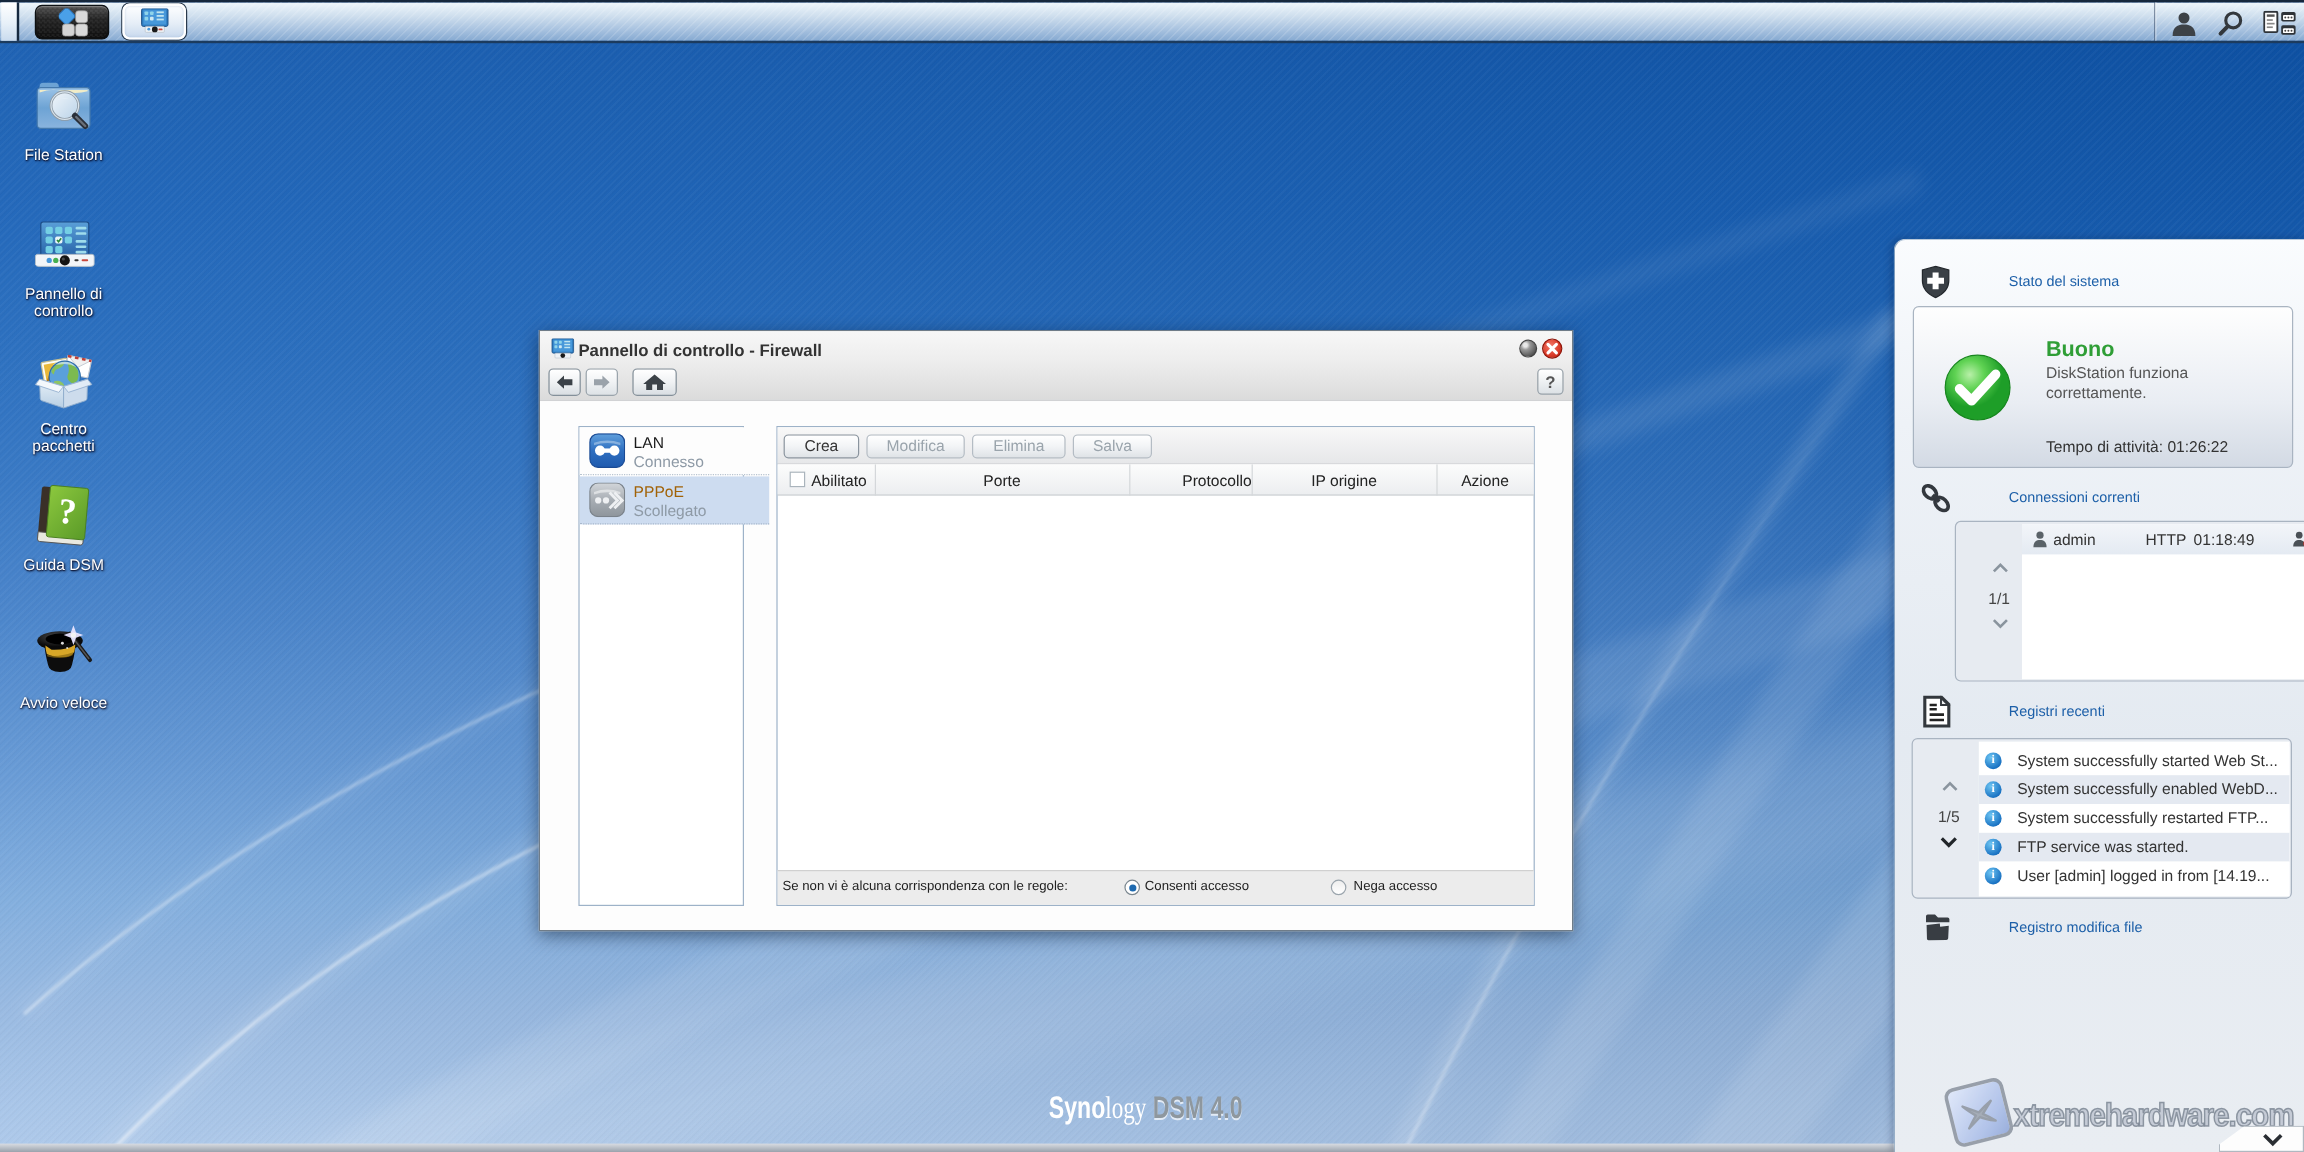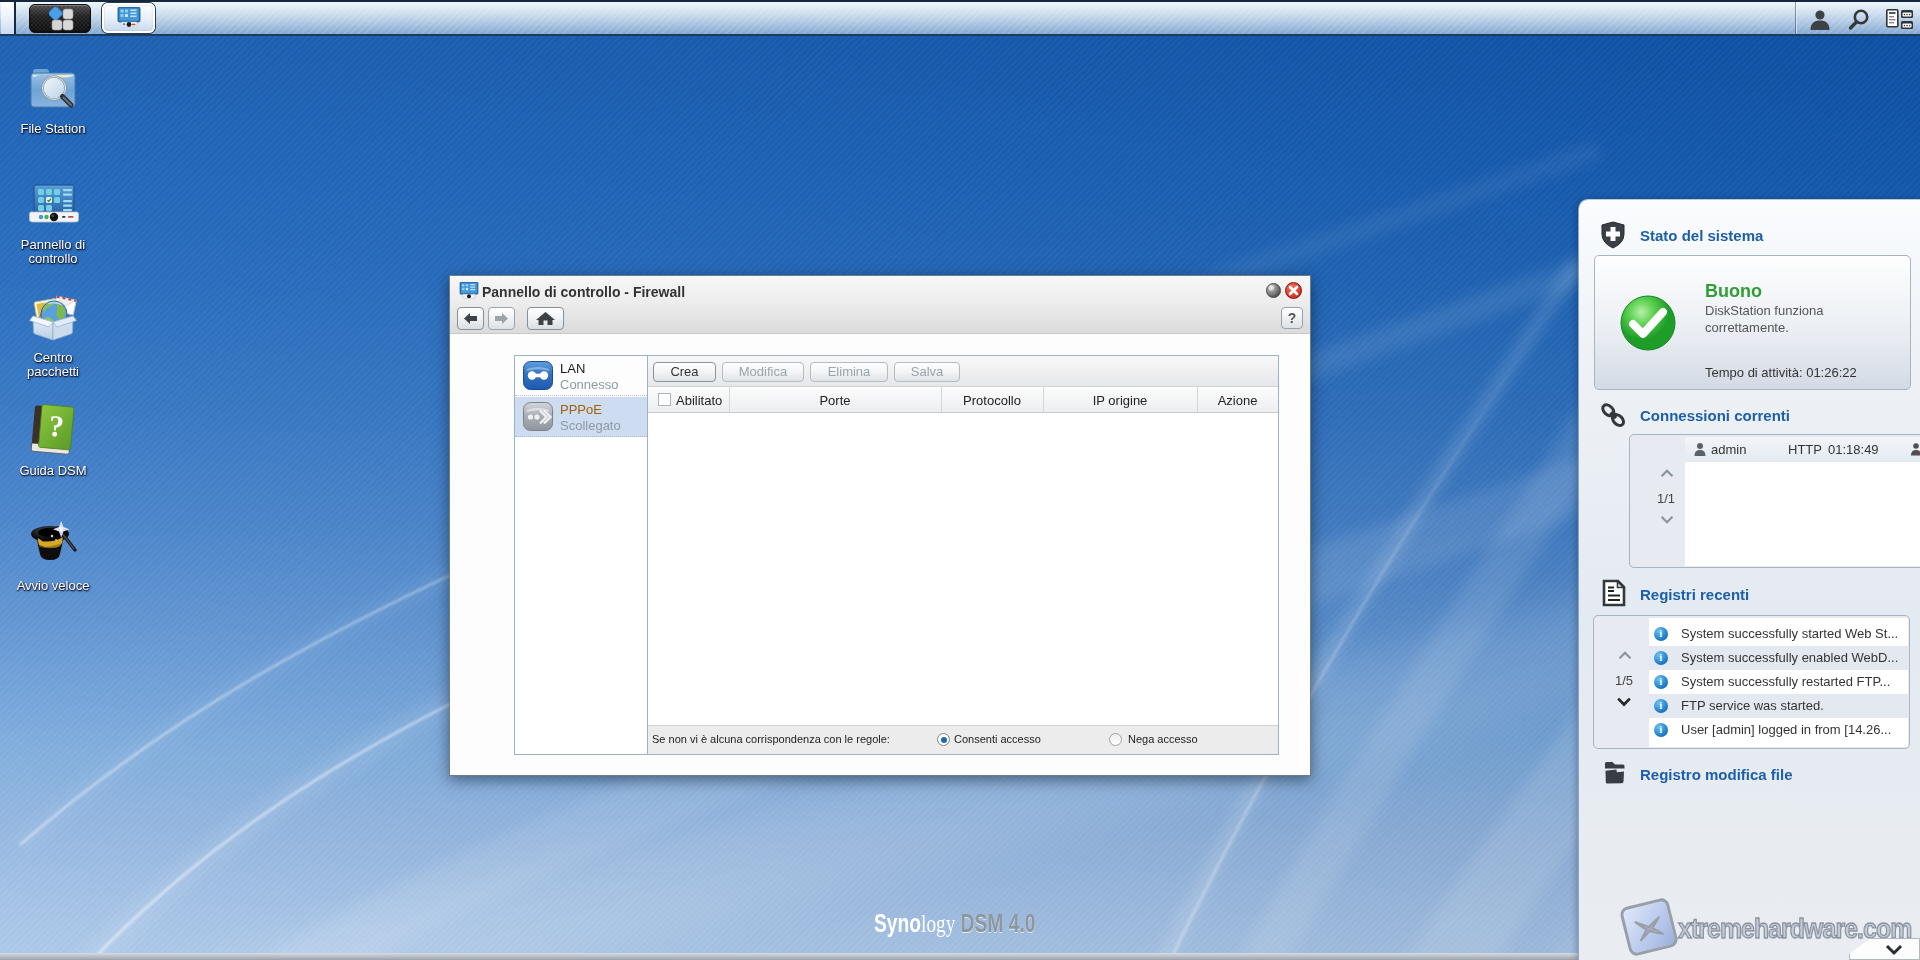--- a/index.html
+++ b/index.html
@@ -7,21 +7,21 @@
 body { font-family:"Liberation Sans", sans-serif; position:relative;
   background:linear-gradient(to right, rgba(255,255,255,0.07), rgba(8,25,55,0.10)),
     linear-gradient(to bottom,#0d55ad 0%, #1059b0 8%, #145eb6 18%, #1d66bb 30%, #2b70c1 42%, #407ec8 54%, #5b92d2 66%, #7aa9dc 78%, #93b6e0 88%, #a3c2e7 96%, #a9c6e9 100%);
 }
 .abs { position:absolute; }
 #stripes { left:0; top:0; width:1920px; height:960px;
   background:repeating-linear-gradient(135deg, rgba(255,255,255,0.030) 0px, rgba(255,255,255,0.030) 1px, rgba(0,0,20,0.022) 2.2px, transparent 3.2px, transparent 4.5px);
 }
 .dicon { position:absolute; width:106px; text-align:center; color:#fff; font-size:13px; line-height:14px;
   text-shadow:1px 1px 2px rgba(0,0,25,0.9), 0 1px 1px rgba(0,0,25,0.7); }
-.hdrtxt { position:absolute; font-size:15px; font-weight:bold; color:#1c5fa8; }
+.hdrtxt { position:absolute; font-size:12px; font-weight:normal; color:#1c5fa8;margin-left:34px; }
 .sbox { position:absolute; border:1px solid #a9b4c1; border-radius:5px; }
 .pgup, .pgdn { position:absolute; width:16px; height:10px; }
 .pgnum { position:absolute; font-size:13px; color:#444; width:56px; text-align:center; }
 .logrow { position:absolute; left:0; width:100%; height:24px; font-size:13px; color:#333; line-height:24px; }
 .info-i { position:absolute; left:5px; top:5px; width:14px; height:14px; border-radius:50%;
   background:radial-gradient(circle at 35% 30%, #6cc4f2, #1b74c4 70%, #0e5aa0); color:#fff;
   font-size:10px; font-weight:bold; text-align:center; line-height:14px; font-family:"Liberation Serif",serif; }
 .wbtn { position:absolute; height:20px; border:1px solid #b4bcc4; border-radius:4px; color:#9aa4ac;
   background:linear-gradient(to bottom,#ffffff,#f2f4f6 50%,#dfe3e7); font-size:13px; text-align:center; line-height:18px; }
 </style>
@@ -310,21 +310,21 @@
     background:linear-gradient(to bottom,#fff,#f0f2f4 50%,#d9dee2);">
     <svg width="35" height="21" viewBox="0 0 35 21">
       <path d="M17.5 4 L27 12 L24.5 12 L24.5 17 L19.5 17 L19.5 12.5 L15.5 12.5 L15.5 17 L10.5 17 L10.5 12 L8 12 Z" fill="#3c4248"></path>
     </svg>
   </div>
   <div class="abs" style="left:831px;top:31px;width:22px;height:22px;border:1px solid #98a2aa;border-radius:4px;
     background:linear-gradient(to bottom,#fff,#eef1f3 50%,#dce1e5);text-align:center;font-size:14px;font-weight:bold;color:#555;line-height:20px;">?</div>
 
   <div class="abs" style="left:0;top:59px;width:860px;height:440px;background:#fdfdfd;"></div>
 
-  <div class="abs" style="left:32px;top:79px;width:138px;height:400px;border:1px solid #9db2c8;background:#fff;margin-left:32px;">
+  <div class="abs" style="left:32px;top:79px;width:138px;height:400px;border:1px solid #9db2c8;background:#fff;">
     <div class="abs" style="left:0;top:0;width:158px;height:40px;background:#fdfdfd;border-bottom:1px dotted #b8c4d0;">
       <svg class="abs" style="left:8px;top:5px;" width="30" height="29" viewBox="0 0 30 29">
         <defs>
             <linearGradient id="lanbg" x1="0" y1="0" x2="0" y2="1">
           <stop offset="0" stop-color="#5f9fdc"></stop>
               <stop offset="0.5" stop-color="#2f6fc0"></stop>
               <stop offset="1" stop-color="#1f5aae"></stop>
             </linearGradient>
           </defs>
         <rect x="0.5" y="0.5" width="29" height="28" rx="7" fill="url(#lanbg)" stroke="#1a4a94" stroke-width="1"></rect>
@@ -362,21 +362,21 @@
     <div class="wbtn" style="left:74px;top:6px;width:82px;">Modifica</div>
     <div class="wbtn" style="left:162px;top:6px;width:78px;">Elimina</div>
     <div class="wbtn" style="left:246px;top:6px;width:66px;">Salva</div>
 
     <div class="abs" style="left:0;top:31px;width:630px;height:26px;background:linear-gradient(to bottom,#fcfcfc,#eceef0);border-bottom:1px solid #c6cacd;">
       <div class="abs" style="left:10px;top:6px;width:13px;height:13px;background:#fff;border:1px solid #aab4bc;"></div>
       <div class="abs" style="left:28px;top:6px;font-size:13px;color:#222;">Abilitato</div>
       <div class="abs" style="left:81px;top:0;width:1px;height:26px;background:#d4d7da;"></div>
       <div class="abs" style="left:81px;top:6px;width:212px;text-align:center;font-size:13px;color:#222;">Porte</div>
       <div class="abs" style="left:293px;top:0;width:1px;height:26px;background:#d4d7da;"></div>
-      <div class="abs" style="left:293px;top:6px;width:102px;text-align:center;font-size:13px;color:#222;">Protocollo</div>
+      <div class="abs" style="left:293px;top:6px;width:102px;text-align:right;font-size:13px;color:#222;">Protocollo</div>
       <div class="abs" style="left:395px;top:0;width:1px;height:26px;background:#d4d7da;"></div>
       <div class="abs" style="left:395px;top:6px;width:154px;text-align:center;font-size:13px;color:#222;">IP origine</div>
       <div class="abs" style="left:549px;top:0;width:1px;height:26px;background:#d4d7da;"></div>
       <div class="abs" style="left:549px;top:6px;width:81px;text-align:center;font-size:13px;color:#222;">Azione</div>
     </div>
 
     <div class="abs" style="left:0;top:369px;width:630px;height:29px;background:#ececec;border-top:1px solid #d0d0d0;font-size:11px;color:#222;">
       <div class="abs" style="left:4px;top:7px;">Se non vi è alcuna corrispondenza con le regole:</div>
       <div class="abs" style="left:289px;top:7px;width:13px;height:13px;border-radius:50%;background:#fff;border:1px solid #7a868e;">
         <div class="abs" style="left:2.5px;top:2.5px;width:6px;height:6px;border-radius:50%;background:#1e6ab0;"></div>
@@ -457,21 +457,21 @@
     <path d="M6 8.5 L12 8.5 M6 12 L12 12" stroke="#222" stroke-width="2.2"></path>
     <path d="M6 16.5 L18 16.5 M6 21 L18 21" stroke="#222" stroke-width="2.2"></path>
   </svg>
   <div class="hdrtxt" style="left:61px;top:386px;">Registri recenti</div>
   <div class="sbox" style="left:14px;top:415px;width:317px;height:134px;background:#e7ebf1;">
     <div class="abs" style="left:55px;top:2px;width:259px;height:129px;background:#fff;overflow:hidden;">
       <div class="logrow" style="top:4px;background:#fff;"><span class="info-i">i</span><span style="margin-left:32px;">System successfully started Web St...</span></div>
       <div class="logrow" style="top:28px;background:#e4e9f1;"><span class="info-i">i</span><span style="margin-left:32px;">System successfully enabled WebD...</span></div>
       <div class="logrow" style="top:52px;background:#fff;"><span class="info-i">i</span><span style="margin-left:32px;text-align:right;">System successfully restarted FTP...</span></div>
       <div class="logrow" style="top:76px;background:#e4e9f1;"><span class="info-i">i</span><span style="margin-left:32px;">FTP service was started.</span></div>
-      <div class="logrow" style="top:100px;background:#fff;"><span class="info-i">i</span><span style="margin-left:32px;">User [admin] logged in from [14.26...</span></div>
+      <div class="logrow" style="top:100px;background:#fff;"><span class="info-i">i</span><span style="margin-left:32px;">User [admin] logged in from [14.19...</span></div>
     </div>
     <svg class="pgup" style="left:23px;top:34px;" width="16" height="11" viewBox="0 0 16 11">
         <path d="M2 9 L8 3 L14 9" stroke="#8a949e" stroke-width="2.4" fill="none"></path>
       </svg>
     <div class="pgnum" style="left:2px;top:57px;">1/5</div>
     <svg class="pgdn" style="left:22px;top:81px;" width="18" height="12" viewBox="0 0 18 12">
         <path d="M2 2 L9 9 L16 2" stroke="#22262a" stroke-width="3.2" fill="none"></path>
       </svg>
   </div>
 

